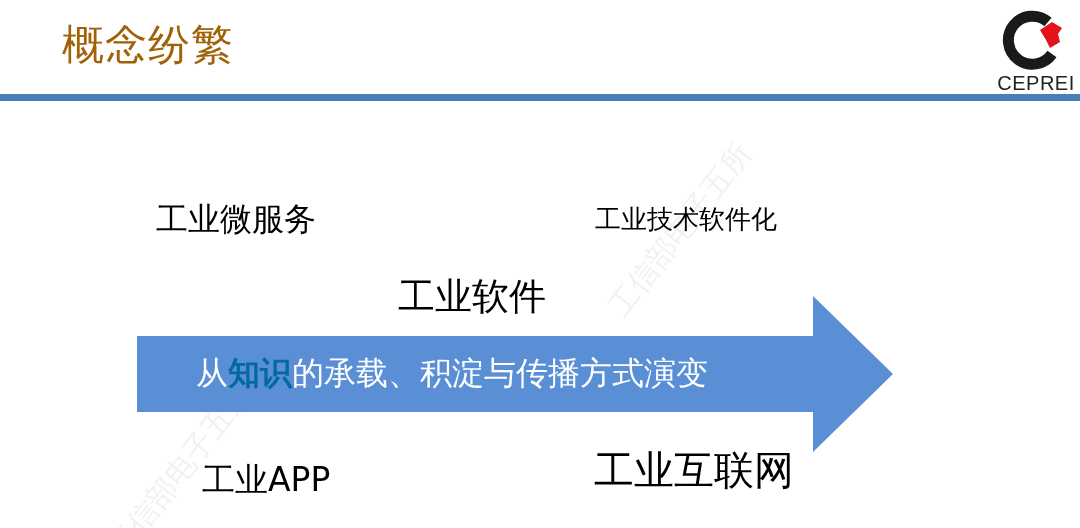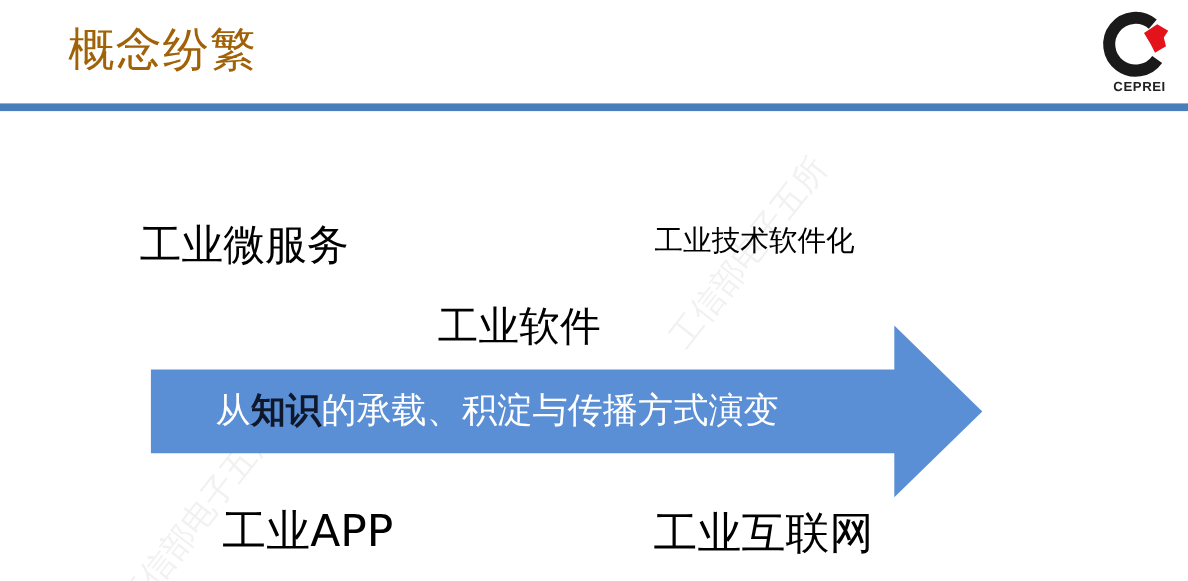--- a/index.html
+++ b/index.html
@@ -2,30 +2,30 @@
 <html><head>
 <meta charset="utf-8">
 <style>
   html, body { margin:0; padding:0; }
   body { width:1080px; height:528px; background:#ffffff; position:relative; overflow:hidden;
          font-family: "DejaVu Sans", "Liberation Sans", sans-serif; }
   .title { position:absolute; left:62px; top:24px; font-size:42px; color:#a16207; letter-spacing:1px; line-height:1; }
   .rule { position:absolute; left:0; top:94px; width:1080px; height:7px; background:#4a7ebb; }
   .logo { position:absolute; left:996px; top:8px; width:80px; height:82px; }
   .logo-text { position:absolute; left:0; top:64px; width:80px; text-align:center; font-family:"Liberation Sans", sans-serif;
-               font-weight:bold; font-size:12px; color:#222; letter-spacing:0.5px; }
+               font-weight:normal; font-size:20px; color:#222; letter-spacing:0.5px; }
   .lbl { position:absolute; color:#000; white-space:nowrap; line-height:1; }
-  .l1 { left:127px; top:203px; font-size:38px; }
+  .l1 { left:156px; top:203px; font-size:32px; }
   .l2 { left:595px; top:206px; font-size:26px; }
   .l3 { left:398px; top:278px; font-size:37px; }
-  .l4 { left:202px; top:463px; font-size:40px; }
-  .l5 { left:594px; top:465px; font-size:40px; }
+  .l4 { left:202px; top:463px; font-size:33px; }
+  .l5 { left:594px; top:450px; font-size:40px; }
   .arrow { position:absolute; left:137px; top:296px; width:756px; height:156px; }
   .arrow-text { position:absolute; left:196px; top:357px; font-size:32px; color:#ffffff; white-space:nowrap; line-height:1; }
-  .arrow-text .hl { color:#0f172a; font-weight:bold; }
+  .arrow-text .hl { color:#0369a1; font-weight:bold; }
   .wm { position:absolute; color:rgba(120,120,120,0.10); font-size:30px; white-space:nowrap; transform:rotate(-52deg); transform-origin:left top; }
 </style>
 </head>
 <body>
 
 <div>
   <div class="title">概念纷繁</div>
 
   <div class="logo">
     <svg width="80" height="64" viewBox="0 0 80 64">

